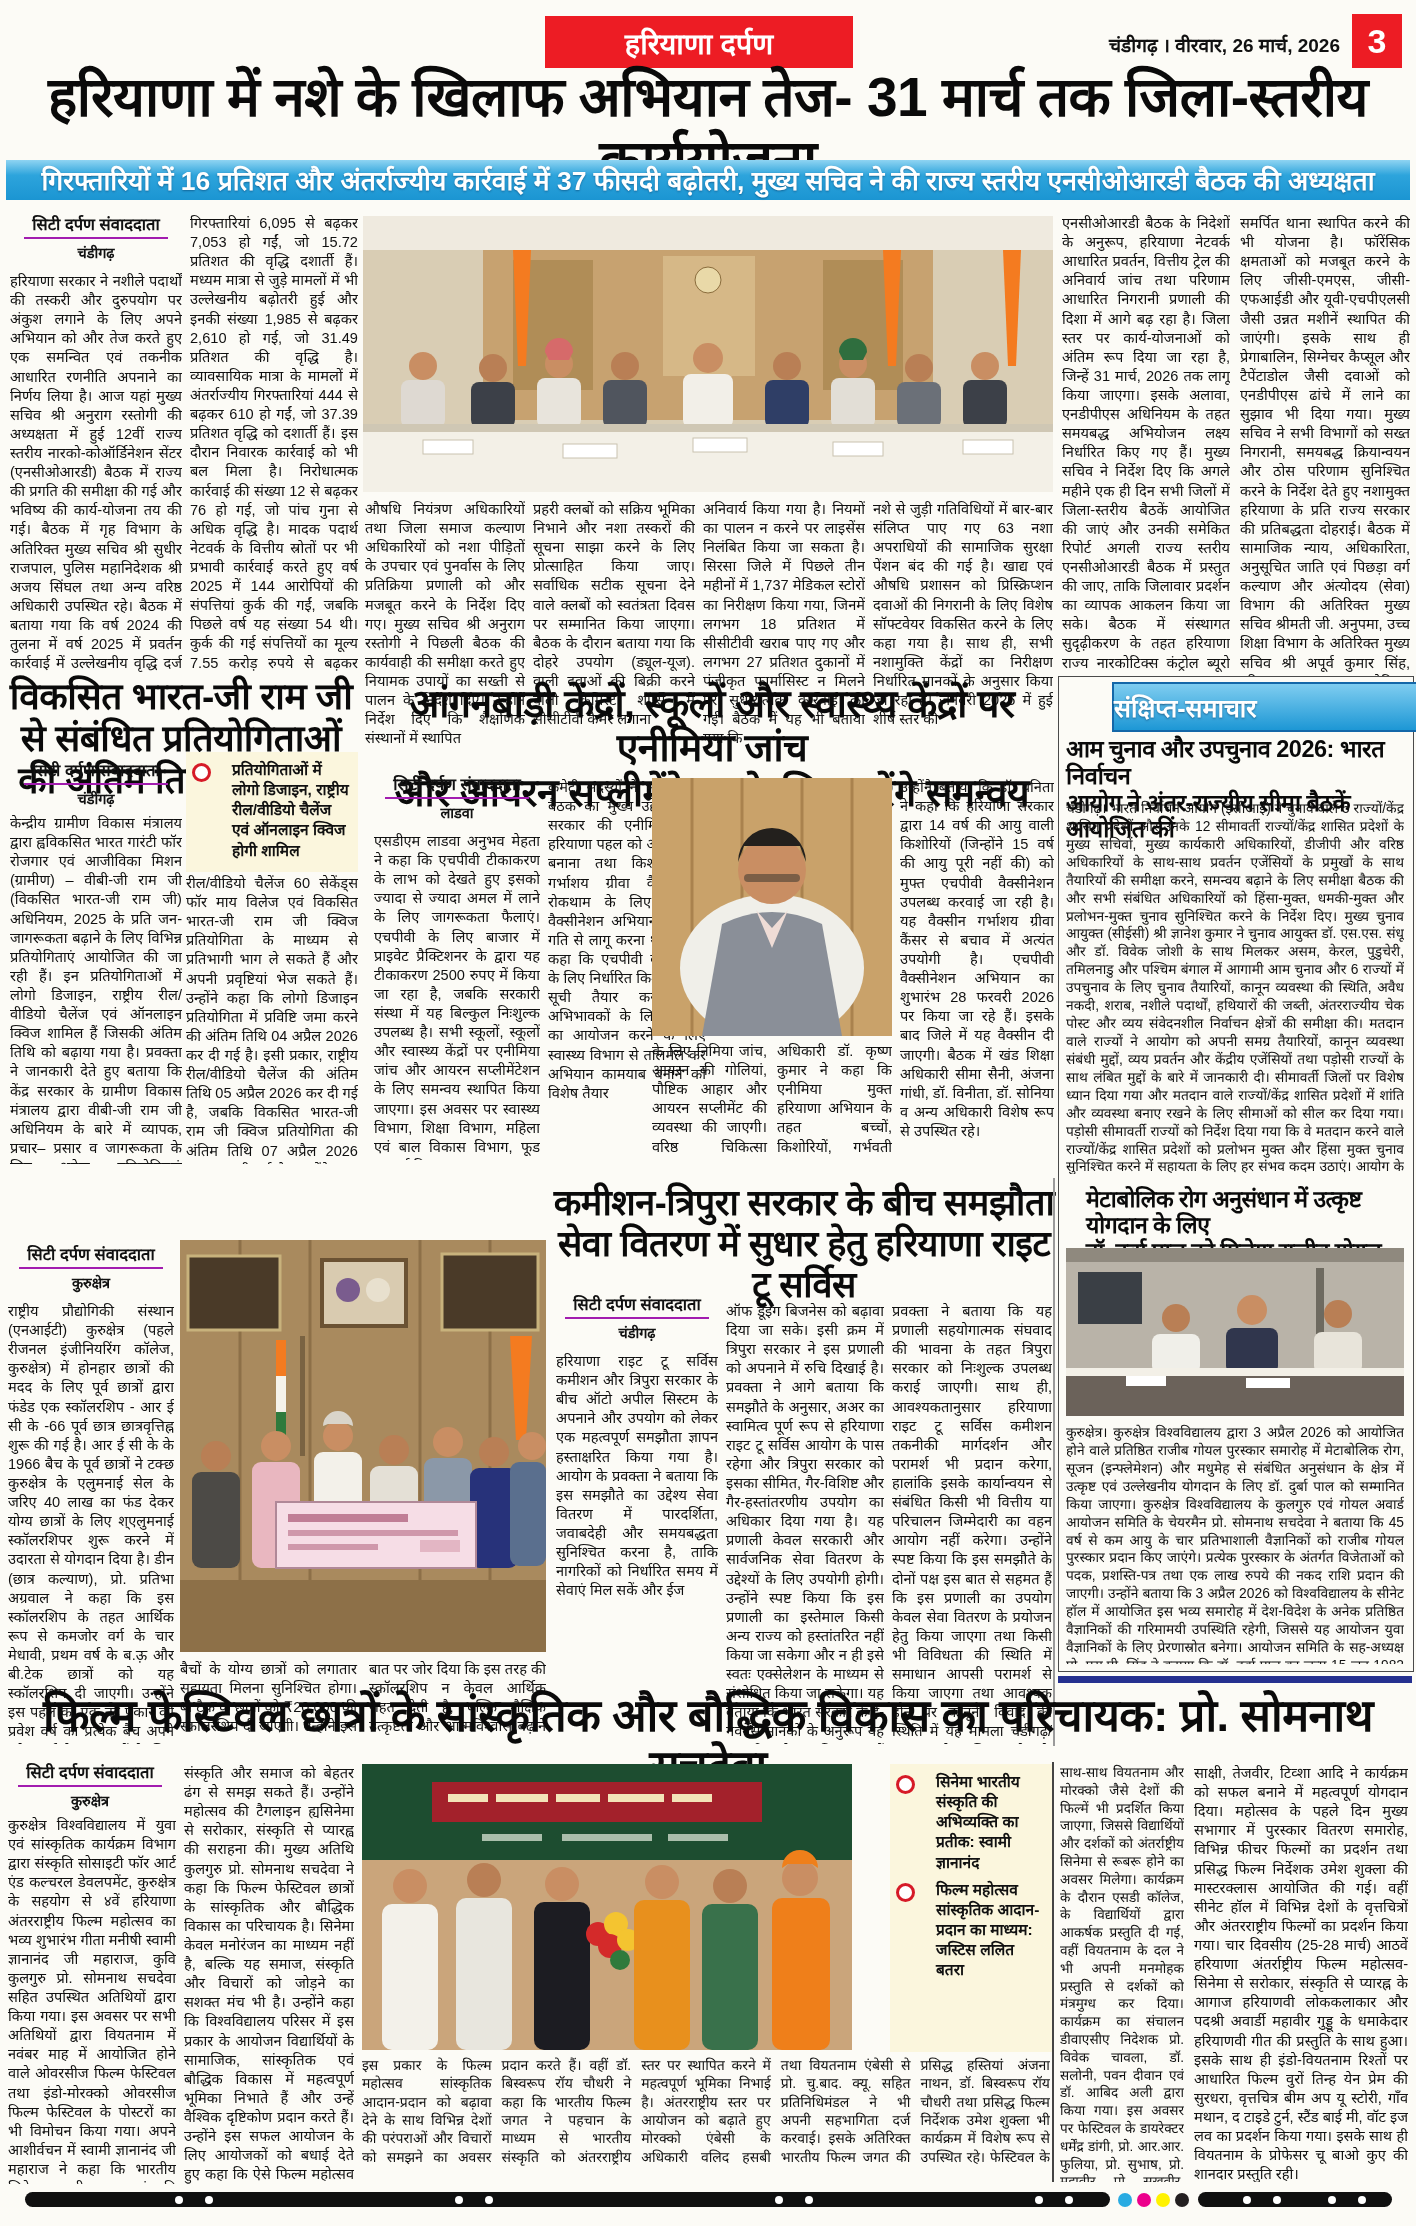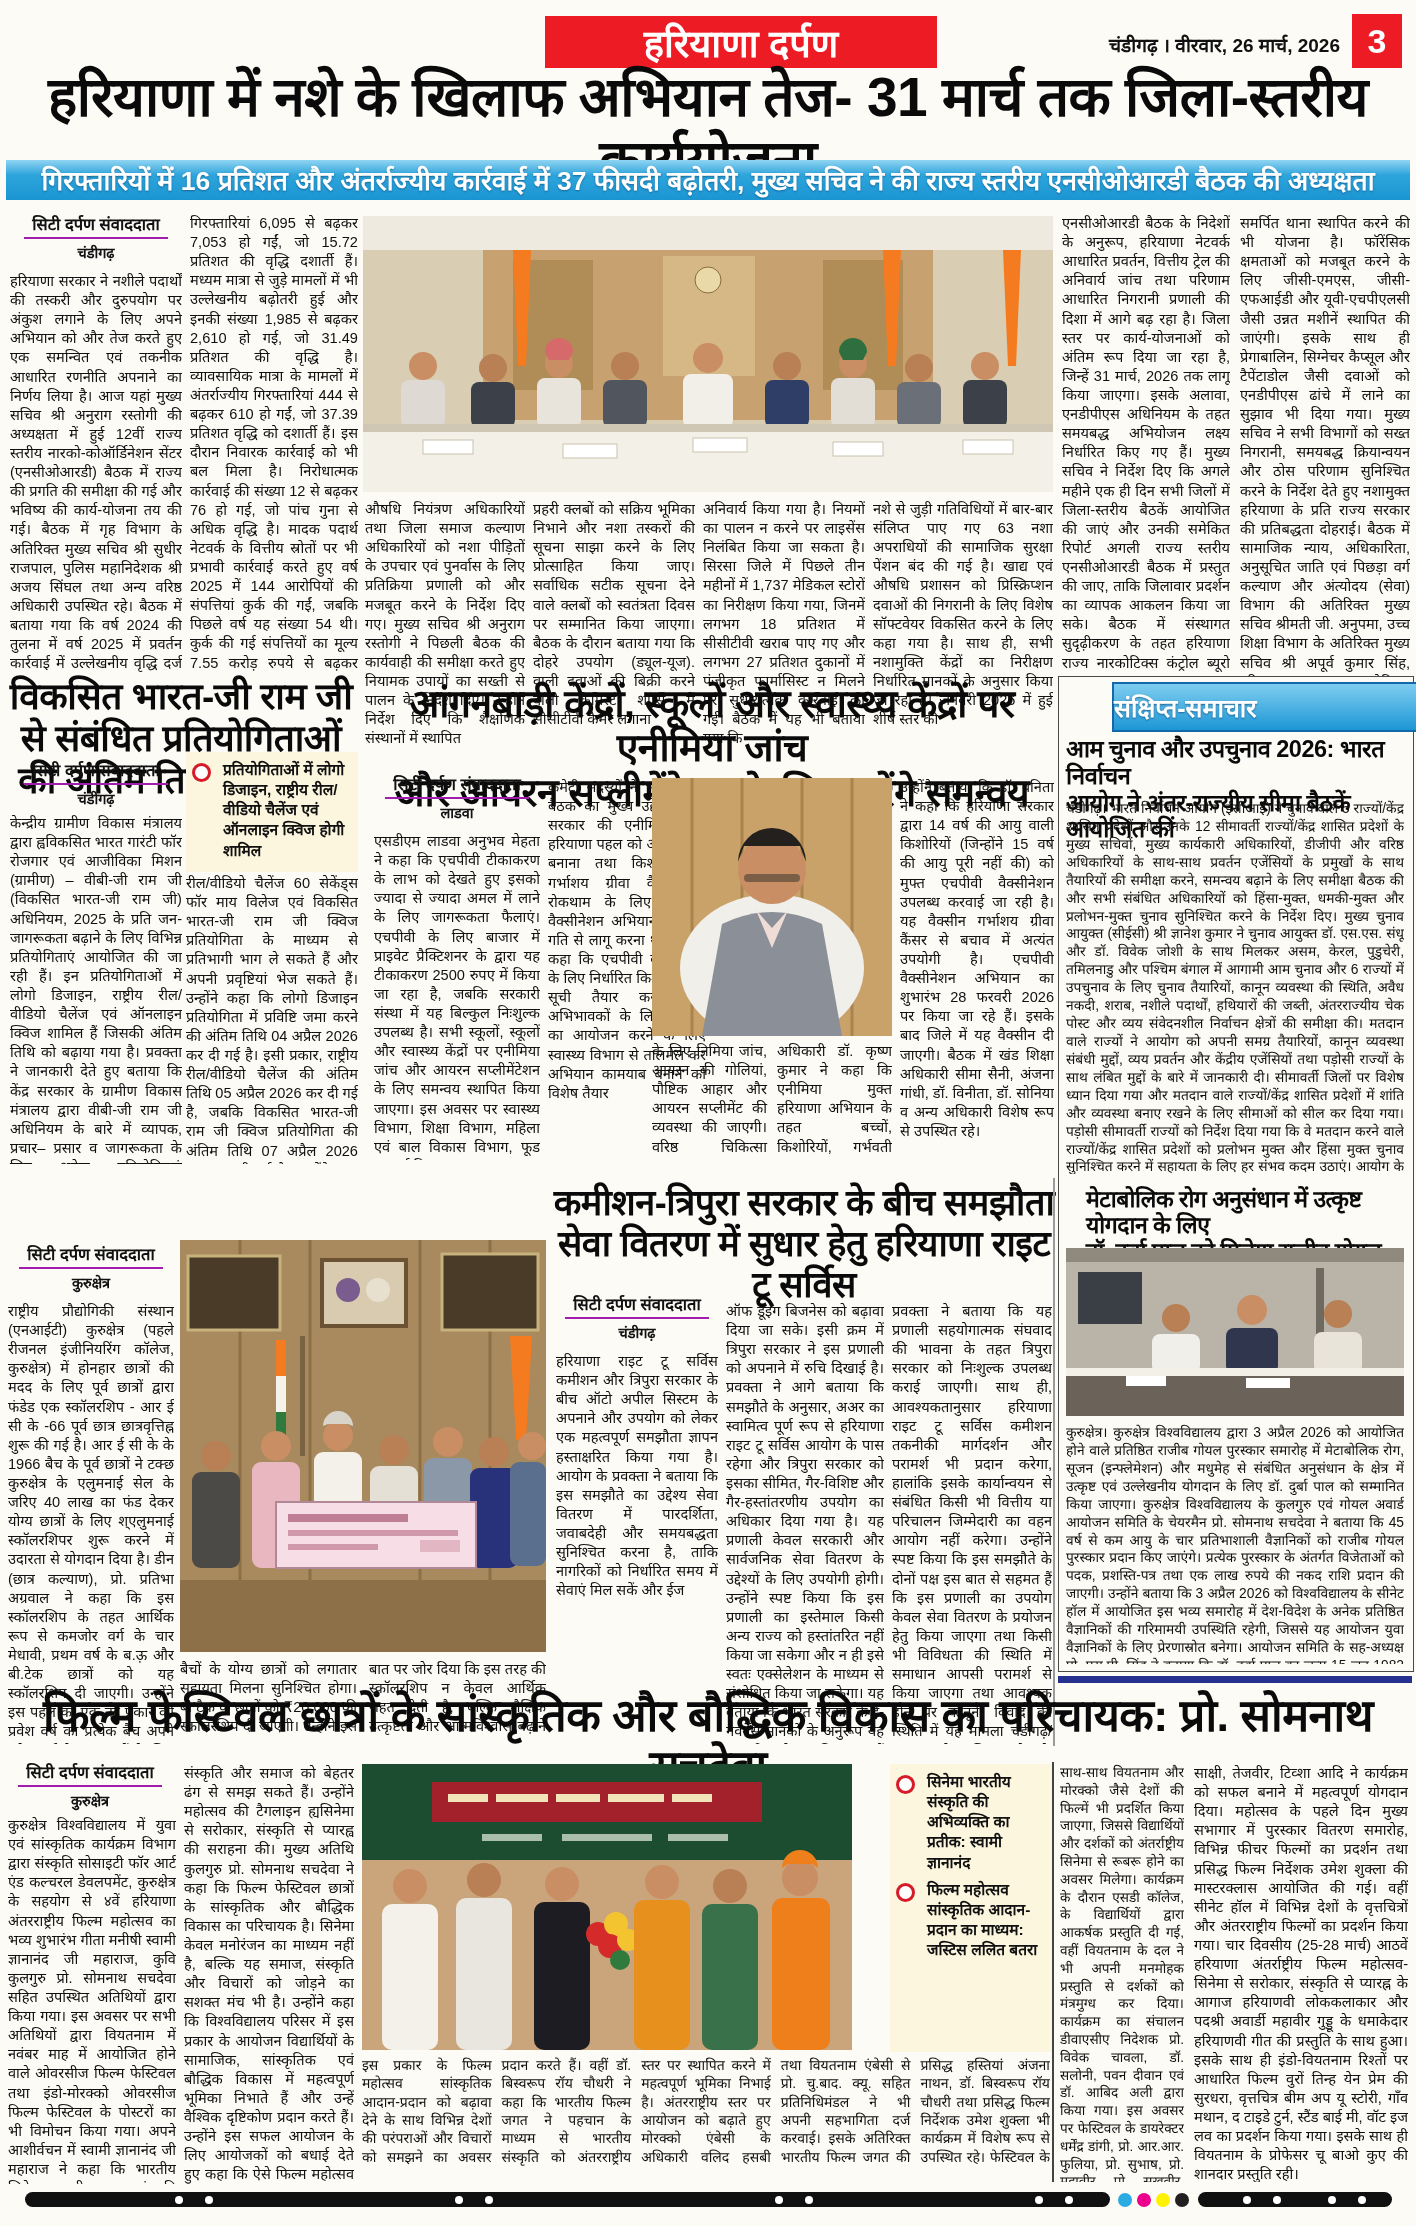--- a/index.html
+++ b/index.html
@@ -15,40 +15,40 @@
   .logo-sub{font-size:8px;color:#333;letter-spacing:2px;}
   .redbox{background:#ed1c24;color:#fff;display:flex;align-items:center;justify-content:center;font-weight:800;}
   .dateline{font-weight:700;font-size:19px;text-align:right;color:#111;}
   .bluebar{background:linear-gradient(180deg,#8fd4f2 0%,#2da4dc 38%,#1b95d2 100%);
            color:#fff;display:flex;align-items:center;justify-content:center;
            font-weight:800;text-shadow:0 1px 2px rgba(0,40,80,.45);}
   .byline{position:absolute;text-align:center;}
   .byline .nm{display:inline-block;font-weight:800;font-size:16.5px;border-bottom:2px solid #a21caf;padding:0 8px 2px;}
   .byline .lc{font-weight:700;font-size:14.5px;margin-top:3px;}
   .creambox{position:absolute;background:#fbf6dd;padding:8px 8px 8px 6px;overflow:hidden;}
-  .box-item{display:flex;gap:12px;font-weight:800;font-size:15.5px;line-height:1.3;margin-bottom:7px;}
+  .box-item{display:flex;gap:21px;font-weight:800;font-size:15.5px;line-height:1.3;margin-bottom:7px;}
   .ring{flex:0 0 13px;width:13px;height:13px;border:3.5px solid #d61a27;border-radius:50%;margin-top:3px;background:#fff;}
   .briefbox{position:absolute;border:1.2px solid #4a4a4a;background:#fcfbf6;}
   .briefhead{position:absolute;background:linear-gradient(180deg,#7fcdf0 0%,#1d97d5 100%);
              border:2px solid #1467a8;color:#fff;display:flex;align-items:center;justify-content:flex-start;
              font-weight:800;font-size:25px;text-shadow:0 1px 2px rgba(0,40,80,.5);margin-left:48px;}
   .navyrule{position:absolute;background:#25308f;}
   .vrule{position:absolute;width:1.5px;background:#9a9a9a;}
   .capsule{position:absolute;background:#101010;border-radius:9px;height:15px;}
   .dot{position:absolute;width:8px;height:8px;border-radius:50%;background:#fff;top:3.5px;}
   .cdot{position:absolute;width:14px;height:14px;border-radius:50%;top:2px;}
   svg{display:block;}
 </style>
 </head>
 <body>
 
 <div class="page">
 
 
-  <div class="abs redbox" style="left:545px;top:16px;width:392px;height:52px;font-size:38px;">
+  <div class="abs redbox" style="left:545px;top:16px;width:308px;height:52px;font-size:29px;">
     <span>हरियाणा दर्पण</span>
   </div>
 
   <div class="abs dateline" style="left:1030px;top:32px;width:310px;">
     <span>चंडीगढ़ । वीरवार, 26 मार्च, 2026</span>
   </div>
 
   <div class="abs redbox" style="left:1352px;top:14px;width:50px;height:54px;font-size:34px;">
     <span>3</span>
   </div>

